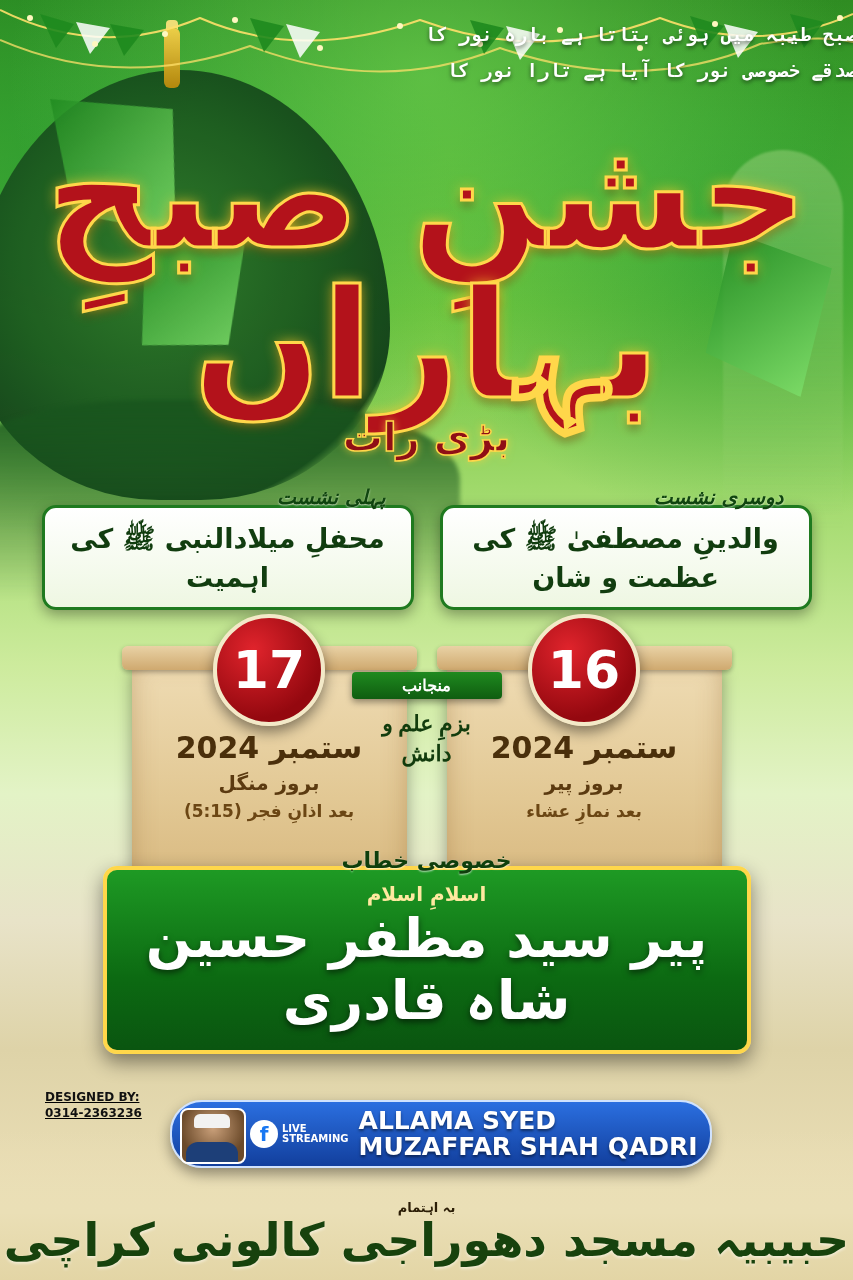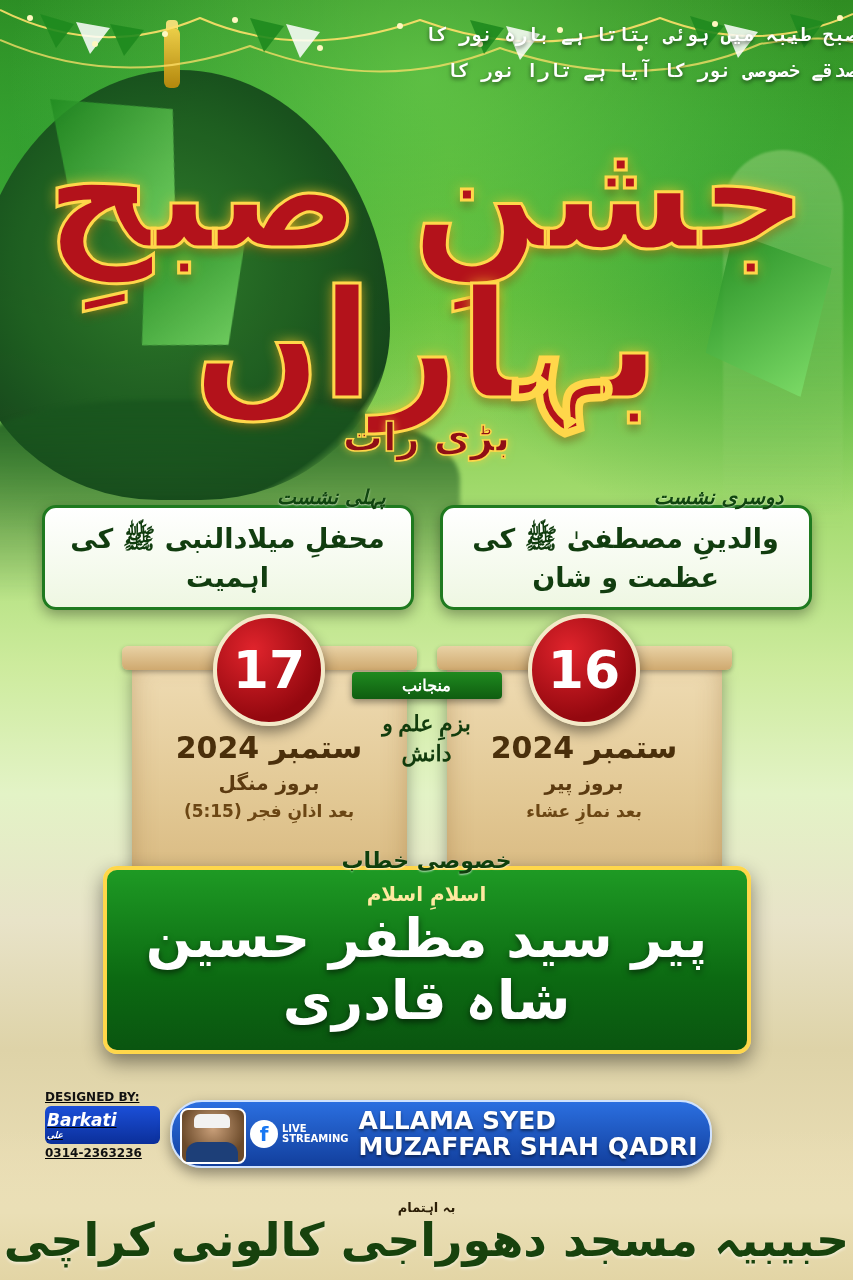--- a/index.html
+++ b/index.html
@@ -306,24 +306,20 @@
   <div class="speaker">
     <div class="khas">خصوصی خطاب</div>
     <div class="honor">اسلامِ اسلام</div>
     <div class="name">پیر سید مظفر حسین شاہ قادری</div>
   </div>
 
   <div class="sand"></div>
 
   <div class="designed">
     <div class="d-lab">DESIGNED BY:</div>
-    <div class="d-box">
-      <div>Barkati</div>
-      <div class="d-sub">علی</div>
-    </div>
     <div class="d-phone">0314-2363236</div>
   </div>
 
   <div class="livebar">
     <div class="avatar">
       <div class="cap-h"></div>
       <div class="body"></div>
     </div>
     <div class="fb">f</div>
     <div class="livetxt">

